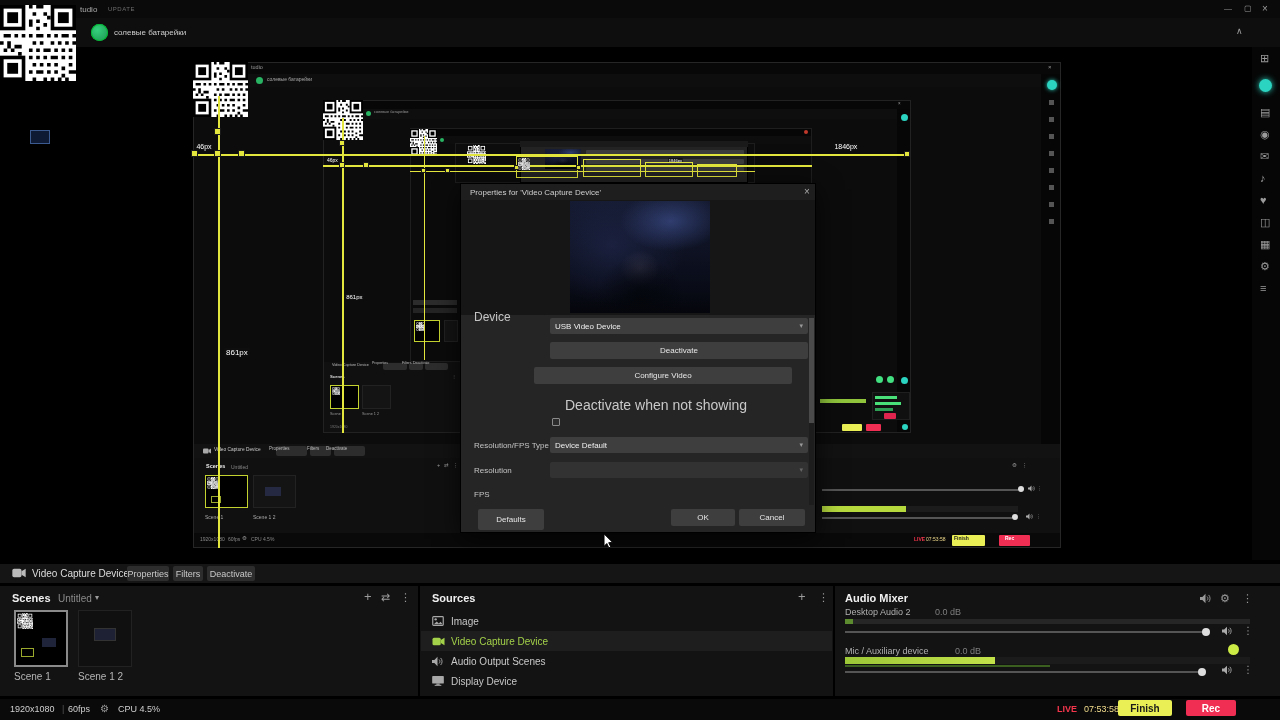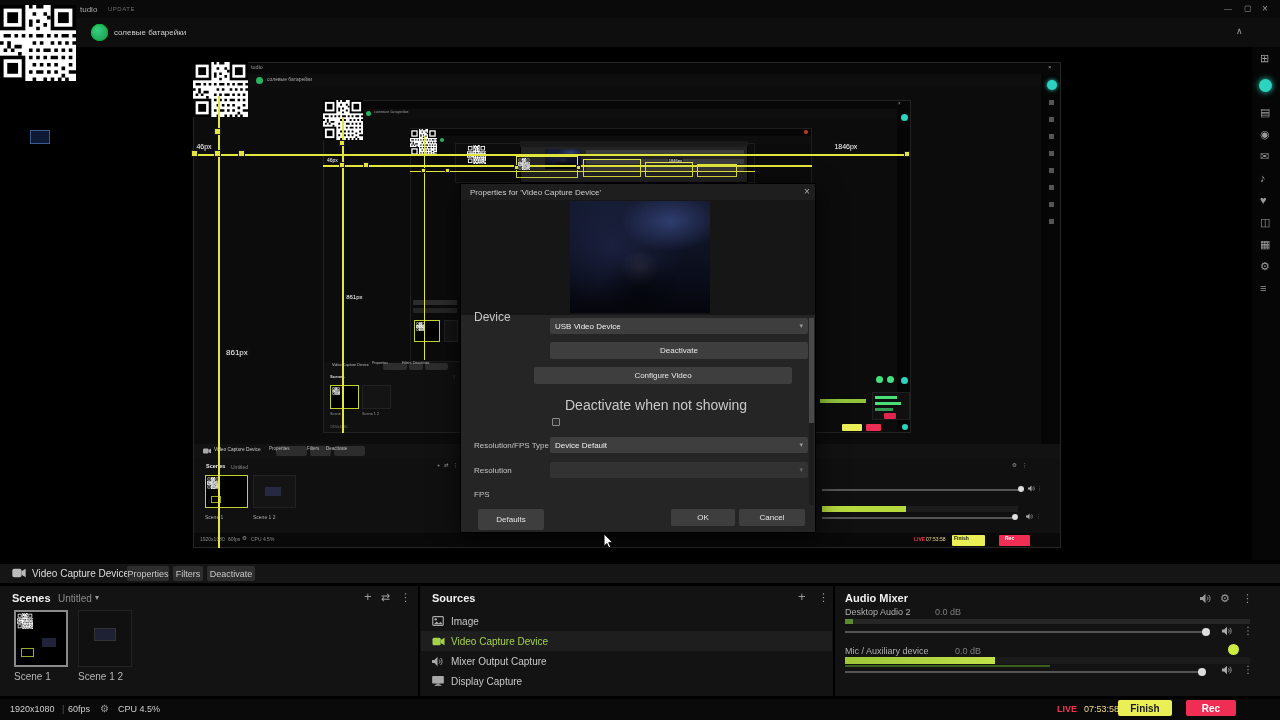--- a/index.html
+++ b/index.html
@@ -399,27 +399,27 @@
   <div class="a" style="left:421px;top:631px;width:411px;height:20px;background:#1e1e1e">
     <svg class="a" style="left:11px;top:6px;color:#a3d149" width="13" height="9">
         <use href="#i-cam"></use>
       </svg>
     <span class="a" style="left:30px;top:5px;font-size:10px;color:#a3d149">Video Capture Device</span>
   </div>
   <div class="a" style="left:421px;top:651px;width:411px;height:20px">
     <svg class="a" style="left:11px;top:5px;color:#a8a8a8" width="11" height="11">
         <use href="#i-spk"></use>
       </svg>
-    <span class="a" style="left:30px;top:5px;font-size:10px;color:#c8c8c8">Mixer Output Capture</span>
+    <span class="a" style="left:30px;top:5px;font-size:10px;color:#c8c8c8">Audio Output Scenes</span>
   </div>
   <div class="a" style="left:421px;top:671px;width:411px;height:20px">
     <svg class="a" style="left:11px;top:5px;color:#a8a8a8" width="12" height="10">
         <use href="#i-mon"></use>
       </svg>
-    <span class="a" style="left:30px;top:5px;font-size:10px;color:#c8c8c8">Display Capture</span>
+    <span class="a" style="left:30px;top:5px;font-size:10px;color:#c8c8c8">Display Device</span>
   </div>
 
   <div class="a panel" style="left:835px;top:586px;width:445px;height:110px"></div>
   <span class="a hdr" style="left:845px;top:592px">Audio Mixer</span>
   <svg class="a" style="left:1200px;top:593px;color:#999" width="11" height="11">
       <use href="#i-spk"></use>
     </svg>
   <span class="a ic" style="left:1220px;top:592px;font-size:11px">⚙</span>
   <span class="a ic" style="left:1242px;top:592px;font-size:11px">⋮</span>
 

